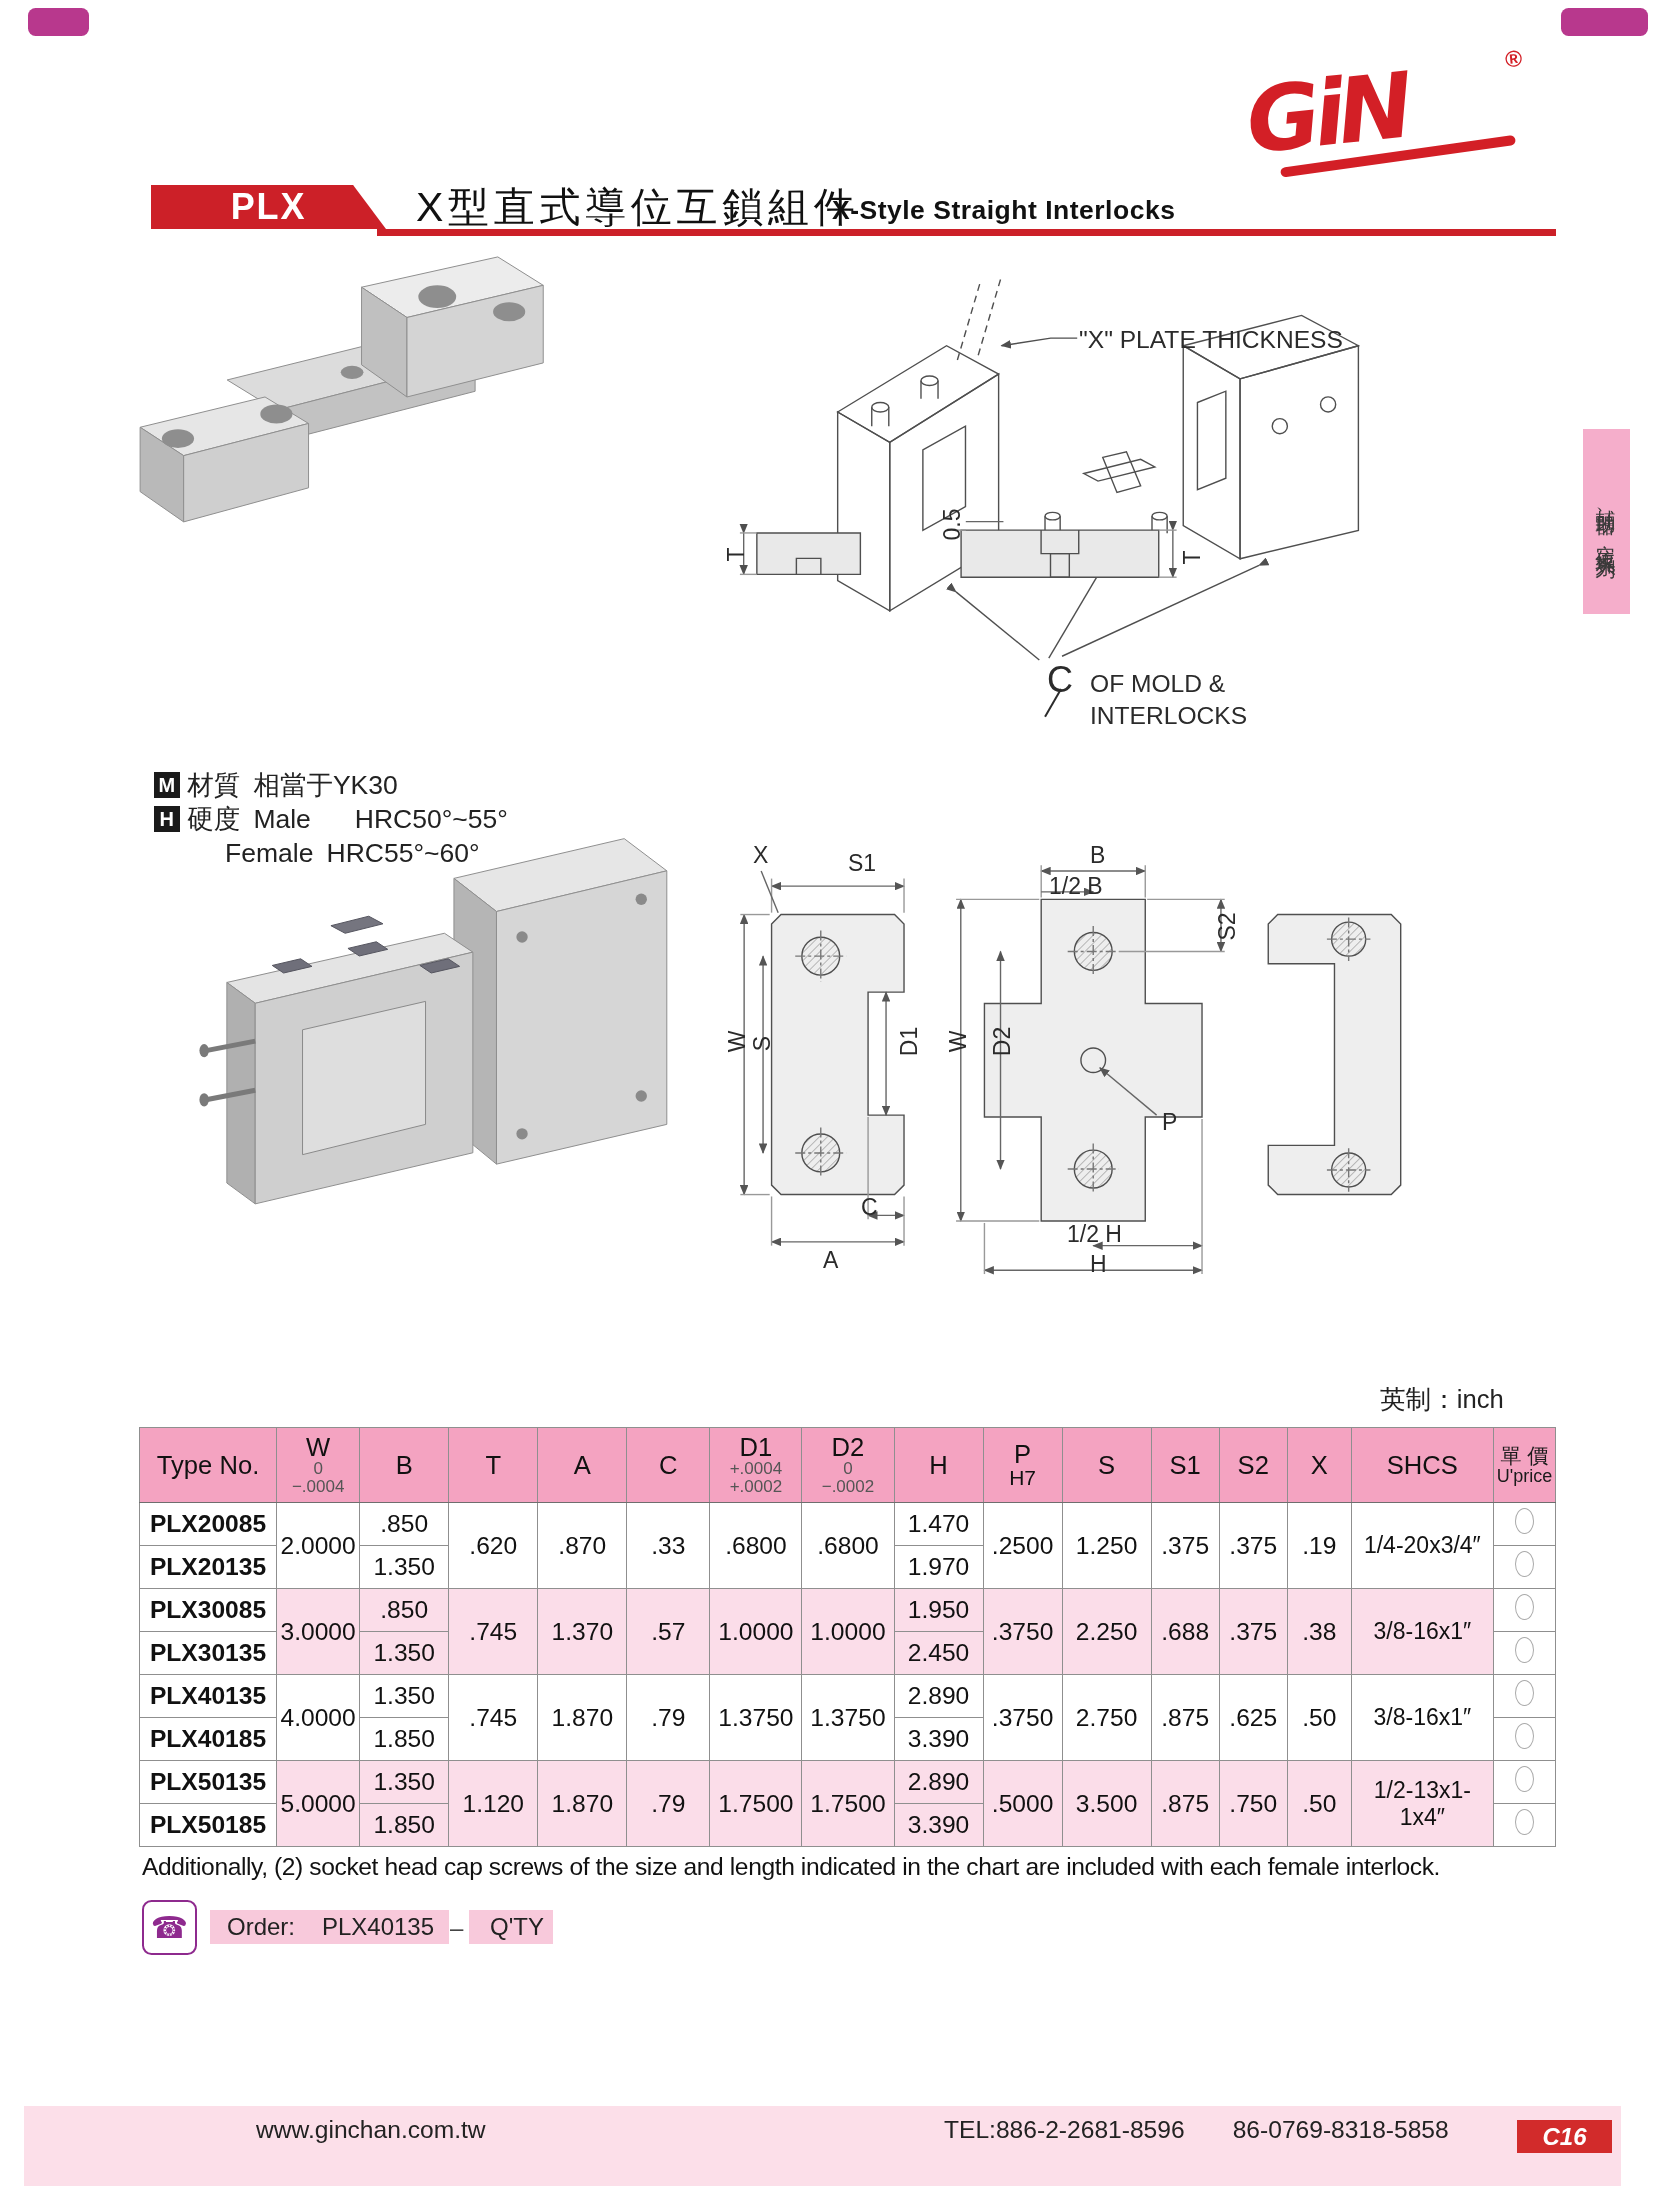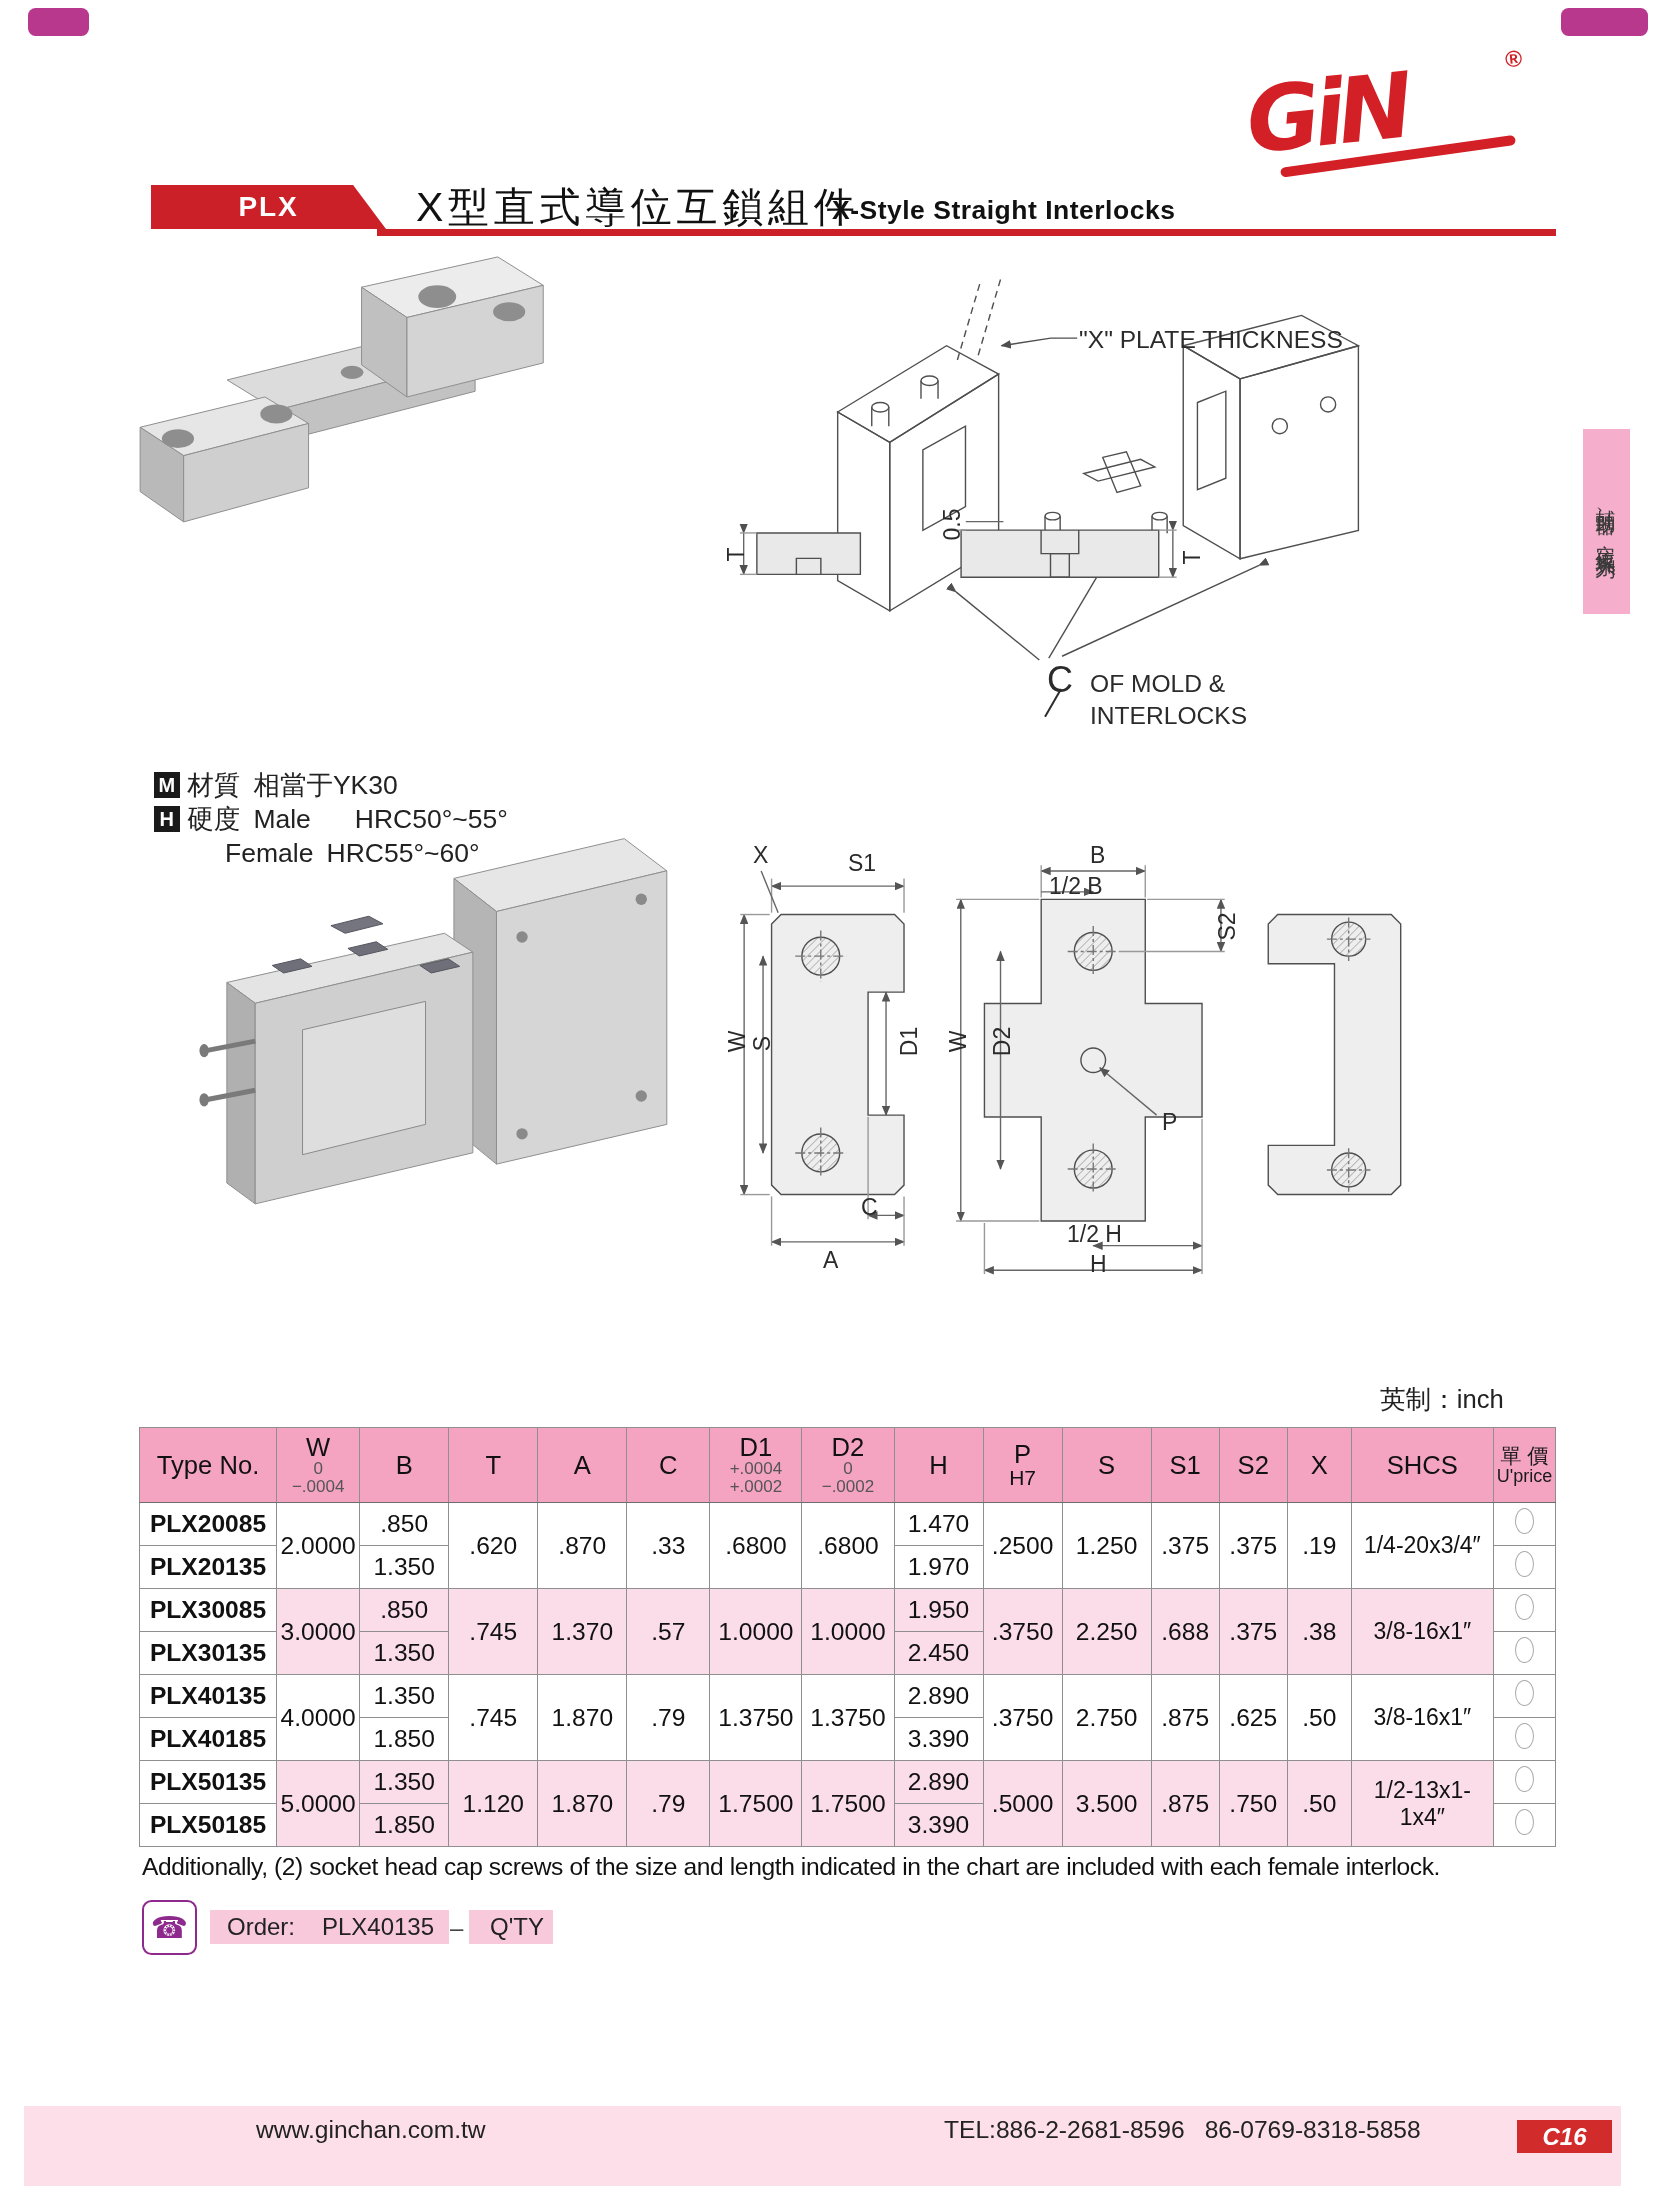--- a/index.html
+++ b/index.html
@@ -15,21 +15,21 @@
             transform:rotate(-6deg);}
   .gin-text{font-size:90px;font-weight:bold;font-style:italic;color:#d31f26;
             letter-spacing:-6.6px;line-height:95px;font-family:"DejaVu Sans", sans-serif;}
   .gin-reg{position:absolute;right:3.8px;top:0px;font-size:23px;color:#d31f26;font-weight:bold;font-style:normal;}
   .gin-swoosh{position:absolute;left:28px;top:93px;width:237px;height:9.5px;background:#d31f26;
               border-radius:5.7px;transform:rotate(-2deg);}
 
   
   .plx-badge{position:absolute;left:151px;top:185px;width:235px;height:44px;background:#cc2028;
              clip-path:polygon(0 0,86% 0,100% 100%,0 100%);display:flex;align-items:center;justify-content:center;}
-  .plx-badge span{color:#fff;font-size:28px;font-weight:bold;letter-spacing:1.9px;}
+  .plx-badge span{color:#fff;font-size:36px;font-weight:bold;letter-spacing:1.9px;}
   .title-zh{position:absolute;left:416px;top:180px;font-size:41px;letter-spacing:4.7px;color:#111;font-weight:500;}
   .title-en{position:absolute;left:816px;top:195px;font-size:26.5px;font-weight:bold;color:#111;letter-spacing:0.5px;margin-left:16px;}
   .red-rule{position:absolute;left:377px;top:229px;width:1179px;height:6.6px;background:#cc2028;}
 
   
   .side-tab{position:absolute;left:1583px;top:429px;width:47px;height:185px;background:#f5aecb;
             display:flex;align-items:center;justify-content:center;}
   .side-tab span{writing-mode:vertical-rl;font-size:20px;letter-spacing:3.8px;color:#3a3a3a;}
 
   
@@ -77,21 +77,21 @@
   .order-icon{position:absolute;left:142px;top:1900px;width:51px;height:51px;border:2.8px solid #8e2a8e;
               border-radius:9.5px;display:flex;align-items:center;justify-content:center;background:#fff;}
   .order-icon span{font-size:30px;color:#8e2a8e;font-family:"DejaVu Sans", sans-serif;}
   .chip{position:absolute;background:#f8c9db;display:flex;align-items:center;justify-content:center;
         font-size:24px;color:#222;height:34px;padding-left:12px;}
   .dash{position:absolute;font-size:24px;color:#444;}
 
   
   .footer-band{position:absolute;left:24px;top:2106px;width:1597px;height:80px;background:#fcdfe9;}
   .footer-site{position:absolute;left:256px;top:2116px;font-size:24.6px;color:#222;}
-  .footer-tel{position:absolute;left:944px;top:2116px;font-size:24.6px;color:#222;display:flex;gap:20px;}
+  .footer-tel{position:absolute;left:944px;top:2116px;font-size:24.6px;color:#222;display:flex;gap:48px;}
   .page-badge{position:absolute;left:1517px;top:2108px;width:95px;height:33px;background:#d22b2b;color:#fff;
               display:flex;align-items:center;justify-content:center;font-size:24px;font-weight:bold;font-style:italic;margin-top:12px;}
 
   svg{overflow:visible;}
   .lineart line,.lineart polyline,.lineart polygon,.lineart path,.lineart rect,.lineart circle,.lineart ellipse{vector-effect:non-scaling-stroke;}
 </style>
 </head>
 <body>
 <div id="page">
 

